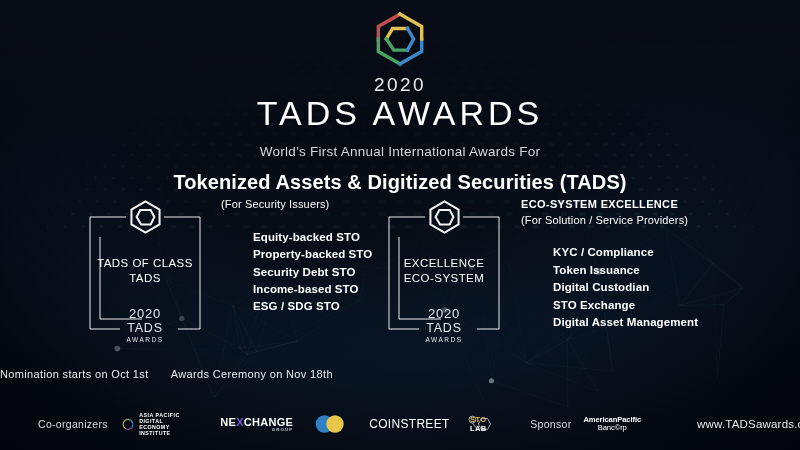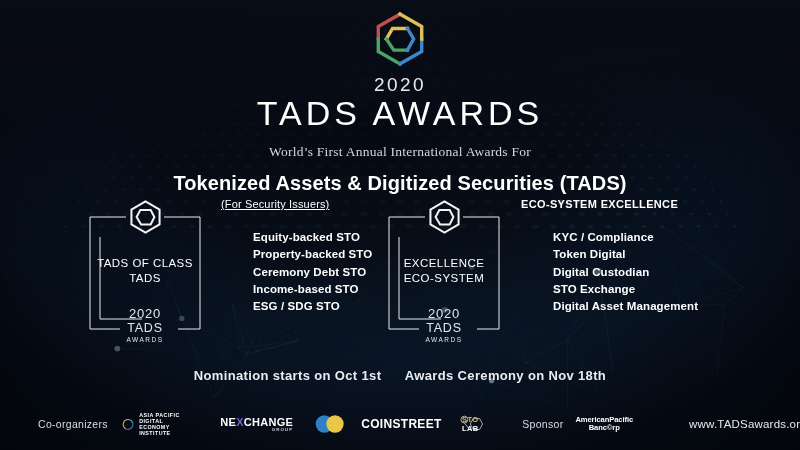--- a/index.html
+++ b/index.html
@@ -37,21 +37,21 @@
   .year {
     font-size:19px; letter-spacing:2.4px; font-weight:300;
     color:#e8eaef; margin-top:4px;
   }
   .awards-title {
     font-size:34px; letter-spacing:4.0px; font-weight:300;
     color:#ffffff; margin-top:-2px; line-height:1.12;
   }
   .tagline {
     font-size:13.5px; font-weight:300; letter-spacing:0.25px;
-    color:#d2d7e0; margin-top:12px;font-family:Liberation Serif, serif;
+    color:#d2d7e0; margin-top:12px;
   }
   .subject {
     font-size:20px; font-weight:bold; letter-spacing:0.1px;
     color:#ffffff; margin-top:12px;
   }
 
   
   .col { position:absolute; top:197px; }
   .col-left  { left:86px; }
   .col-right { left:385px; }
@@ -72,32 +72,32 @@
   .bf-tads { font-size:12.5px; font-weight:300; letter-spacing:0.8px; line-height:1.12; }
   .bf-awd  { font-size:6.5px;  font-weight:400; letter-spacing:1.5px; margin-top:1px; }
 
   .cat { position:absolute; top:0; }
   .cat-left  { left:135px; width:180px; }
   .cat-right { left:136px; width:210px; }
   .cat-head {
     font-size:11px; font-weight:bold; letter-spacing:0.35px; color:#ffffff; line-height:1.42;
   }
   .cat-sub {
-    font-size:11px; font-weight:400; letter-spacing:0.15px; color:#ffffff; line-height:1.42;text-decoration:underline;
+    font-size:11px; font-weight:400; letter-spacing:0.15px; color:#ffffff; line-height:1.42;
   }
   .cat-list { margin-top:16px; }
   .cat-item {
     font-size:11.5px; font-weight:bold; letter-spacing:0.1px;
     color:#ffffff; line-height:1.52;padding-left:32px;
   }
 
   
   .dates {
-    position:absolute; top:368px; left:0; width:800px; text-align:center;
-    font-size:13px; font-weight:700; letter-spacing:0.35px; color:#e9ecf1;
+    position:absolute; top:368px; left:0; width:800px; text-align:left;
+    font-size:11px; font-weight:400; letter-spacing:0.35px; color:#e9ecf1;
   }
   .dates .gap { display:inline-block; width:16px; }
 
   
   .footer {
     position:absolute; left:0; bottom:0; width:692px; height:52px;
     display:flex; align-items:center;
   }
   .f-label {
     font-size:10.5px; font-weight:300; letter-spacing:0.3px; color:#d9dde5; white-space:nowrap;
@@ -105,28 +105,28 @@
   .partner { display:flex; align-items:center; }
 
   .apdei-txt { margin-left:5px; line-height:1.18; }
   .apdei-l1 { font-size:5.3px; font-weight:bold; letter-spacing:0.5px; color:#fff; }
   .apdei-l2 { font-size:5.3px; font-weight:bold; letter-spacing:0.45px; color:#fff; }
 
   .nex-txt { font-size:11px; font-weight:bold; letter-spacing:0.3px; color:#ffffff; }
   .nex-x { color:#7b5cd6; }
   .nex-sub { font-size:4.4px; font-weight:bold; letter-spacing:1.1px; color:#c9cdd6; text-align:right; margin-top:-1px;}
 
-  .cs-txt { font-size:12px; font-weight:bold; letter-spacing:0.3px; color:#ffffff; margin-left:10px; }
+  .cs-txt { font-size:12px; font-weight:normal; letter-spacing:0.3px; color:#ffffff; margin-left:18px; }
 
   .stolab-txt { font-size:7.5px; font-weight:bold; letter-spacing:0.4px; color:#ffffff; }
   .stolab-sto { color:#f2b33d; }
 
   .apb { line-height:1.12; margin-left:0px;text-align:center; }
   .apb-l1 { font-size:7.6px; font-weight:bold; letter-spacing:-0.1px; color:#ffffff; }
-  .apb-l2 { font-size:7.6px; font-weight:bold; letter-spacing:-0.1px; color:#ffffff; }
+  .apb-l2 { font-size:7.6px; font-weight:normal; letter-spacing:-0.1px; color:#ffffff; }
 
   .url { font-size:11.5px; font-weight:300; letter-spacing:0.2px; color:#e6e9ef; white-space:nowrap; }
   .qr { width:30px; height:30px; }
 </style>
 </head>
 <body>
 
 <div id="bg">
   <svg id="bg-globe" viewBox="0 0 800 450">
     <defs>
@@ -1125,21 +1125,21 @@
         <div class="bf-tads">TADS</div>
         <div class="bf-awd">AWARDS</div>
       </div>
     </div>
 
     <div class="cat cat-left">
       <div class="cat-sub">(For Security Issuers)</div>
       <div class="cat-list">
         <div class="cat-item">Equity-backed STO</div>
         <div class="cat-item">Property-backed STO</div>
-        <div class="cat-item">Ceremony Debt STO</div>
+        <div class="cat-item">Security Debt STO</div>
         <div class="cat-item">Income-based STO</div>
         <div class="cat-item">ESG / SDG STO</div>
       </div>
     </div>
   </div>
 
   <div class="col col-right">
     <div class="badge">
       <svg class="frame" width="118" height="152" viewBox="0 0 118 152">
         <g stroke="#ffffff" stroke-width="1" fill="none" opacity="0.92">
@@ -1164,23 +1164,24 @@
       </div>
       <div class="badge-foot">
         <div class="bf-year">2020</div>
         <div class="bf-tads">TADS</div>
         <div class="bf-awd">AWARDS</div>
       </div>
     </div>
 
     <div class="cat cat-right">
       <div class="cat-head">ECO-SYSTEM EXCELLENCE</div>
+      <div class="cat-sub">(For Solution / Service Providers)</div>
       <div class="cat-list">
         <div class="cat-item">KYC / Compliance</div>
-        <div class="cat-item">Token Digital</div>
+        <div class="cat-item">Token Issuance</div>
         <div class="cat-item">Digital Custodian</div>
         <div class="cat-item">STO Exchange</div>
         <div class="cat-item">Digital Asset Management</div>
       </div>
     </div>
   </div>
 
   <div class="dates">
     <span>Nomination starts on Oct 1st</span>
     <span class="gap"></span>

